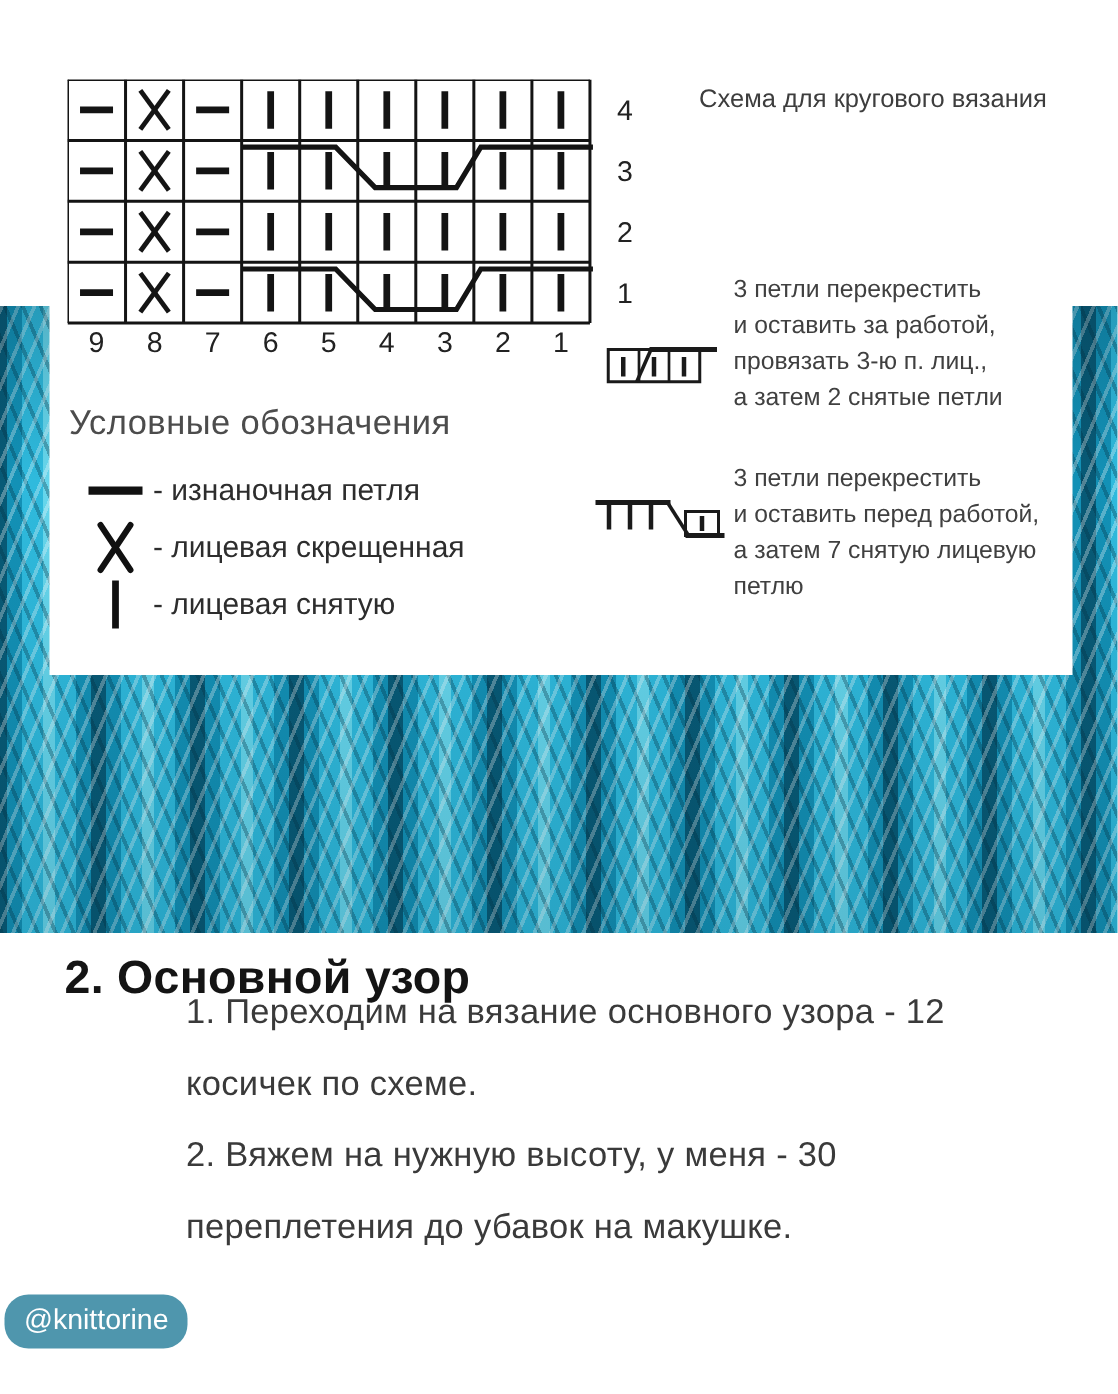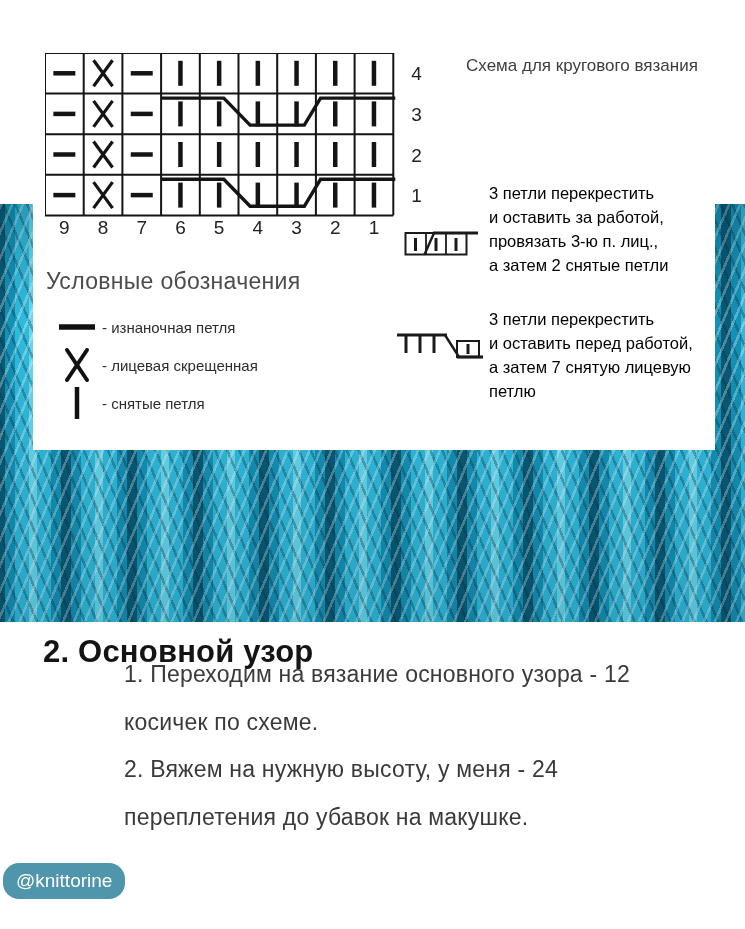--- a/index.html
+++ b/index.html
@@ -22,35 +22,35 @@
   }
   .whitebox{
     position:absolute;left:33px;top:204px;width:682px;height:246px;background:#ffffff;
   }
   .chart-wrap{position:absolute;left:45px;top:53px;}
   .scheme-title{
     position:absolute;left:452px;top:56px;width:260px;
     font-size:17px;color:#3d3d3d;text-align:center;
   }
   .instr{
-    position:absolute;width:245px;font-size:16.5px;line-height:24px;color:#000000;
+    position:absolute;width:245px;font-size:16.5px;line-height:24px;color:#404040;
   }
   #instr1{left:489px;top:181px;}
   #instr2{left:489px;top:307px;}
   .mini-icon{position:absolute;}
   #icon1{left:404px;top:226px;}
   #icon2{left:395px;top:328px;}
   .legend-title{
     position:absolute;left:46px;top:268px;
     font-size:23px;color:#4c4c4c;letter-spacing:.3px;
   }
   .legend-items{position:absolute;left:52px;top:308px;}
   .legend-row{display:flex;align-items:center;height:38px;}
   .legend-sym{width:50px;display:flex;justify-content:center;align-items:center;}
-  .legend-label{font-size:15px;color:#2d2d2d;}
+  .legend-label{font-size:20px;color:#2d2d2d;}
   .heading{
     position:absolute;left:43px;top:634px;
     font-size:31px;font-weight:700;color:#141414;letter-spacing:.2px;text-align:center;
   }
   .bodytext{position:absolute;left:124px;top:651px;width:600px;}
   .body-line{
     font-size:23px;color:#3a3a3a;line-height:47.5px;height:47.5px;
     letter-spacing:.2px;white-space:nowrap;
   }
   .badge{
@@ -199,25 +199,25 @@
         </svg>
       </span>
       <div class="legend-label">- лицевая скрещенная</div>
     </div>
     <div class="legend-row">
       <span class="legend-sym">
         <svg width="10" height="38" viewBox="0 0 10 38" stroke="#111">
           <line x1="5" y1="3" x2="5" y2="35" stroke-width="4.5"></line>
         </svg>
       </span>
-      <div class="legend-label">- снятые петля</div>
+      <div class="legend-label">- лицевая снятую</div>
     </div>
   </div>
 
 <div class="heading">2. Основной узор</div>
 <div class="bodytext">
     <div class="body-line">1. Переходим на вязание основного узора - 12</div>
     <div class="body-line">косичек по схеме.</div>
-    <div class="body-line">2. Вяжем на нужную высоту, у меня - 24</div>
+    <div class="body-line">2. Вяжем на нужную высоту, у меня - 30</div>
     <div class="body-line">переплетения до убавок на макушке.</div>
   </div>
 
 <div class="badge" style="background: rgb(79, 150, 173);">@knittorine</div>
 
 </body></html>

